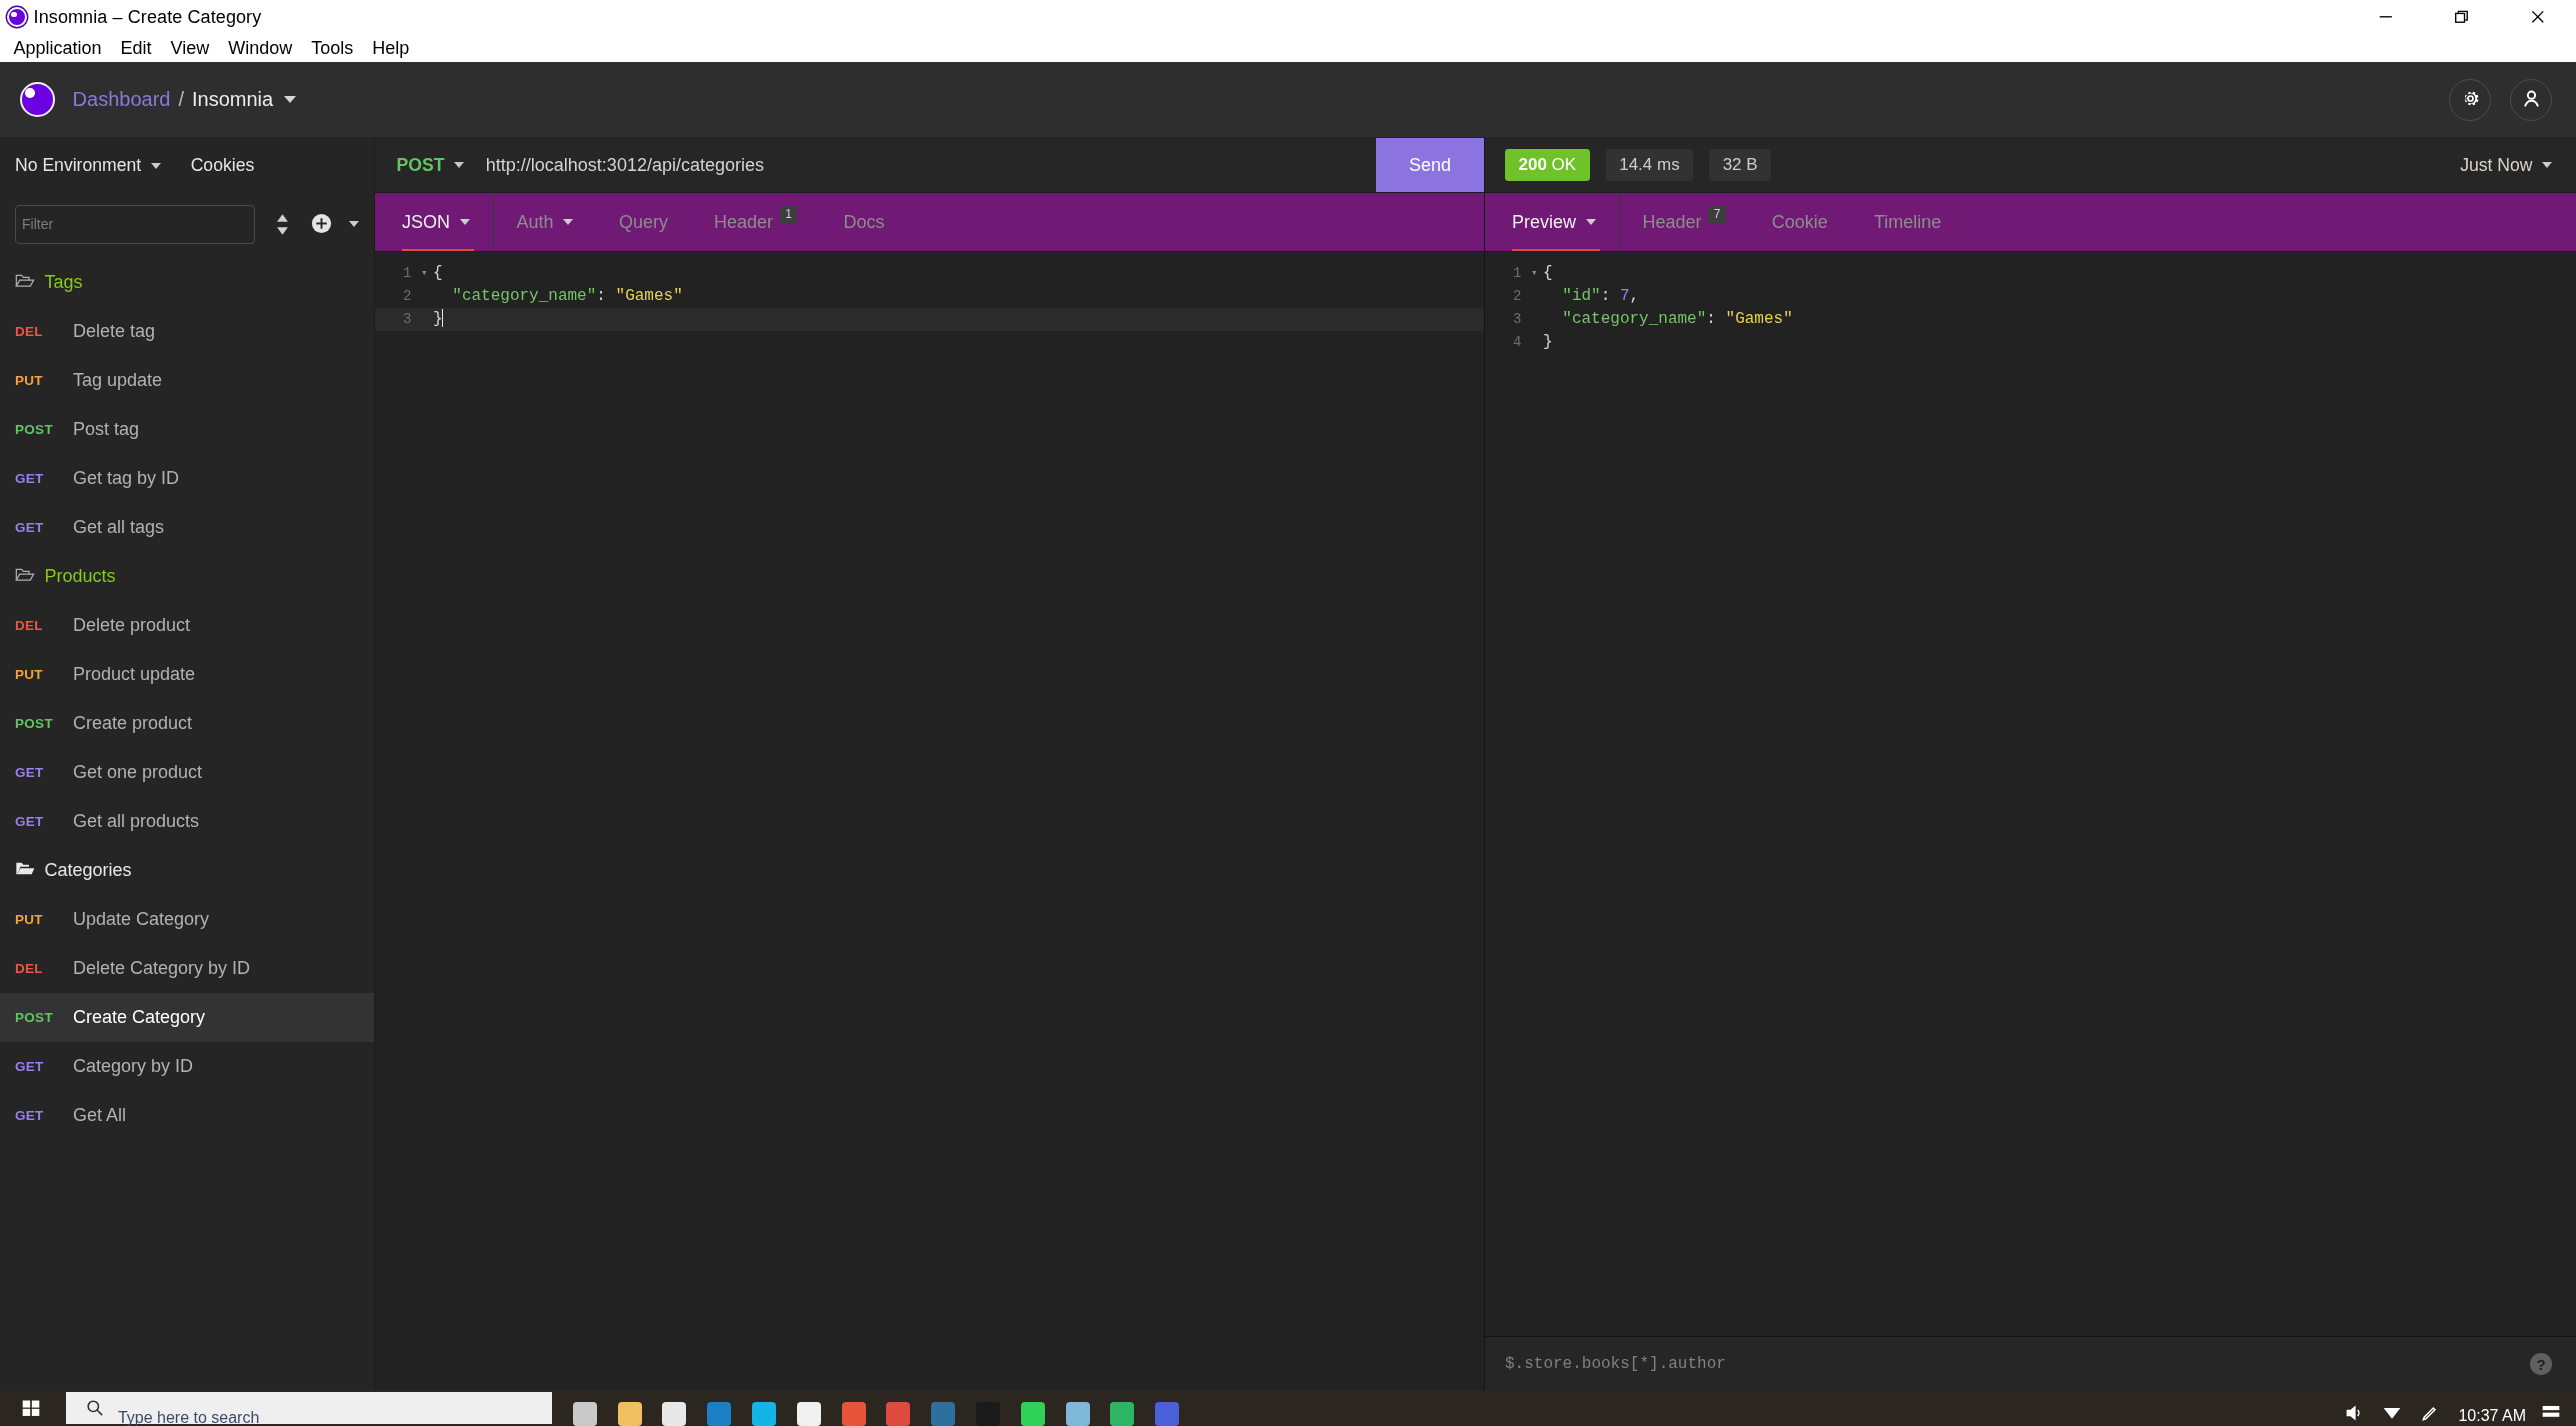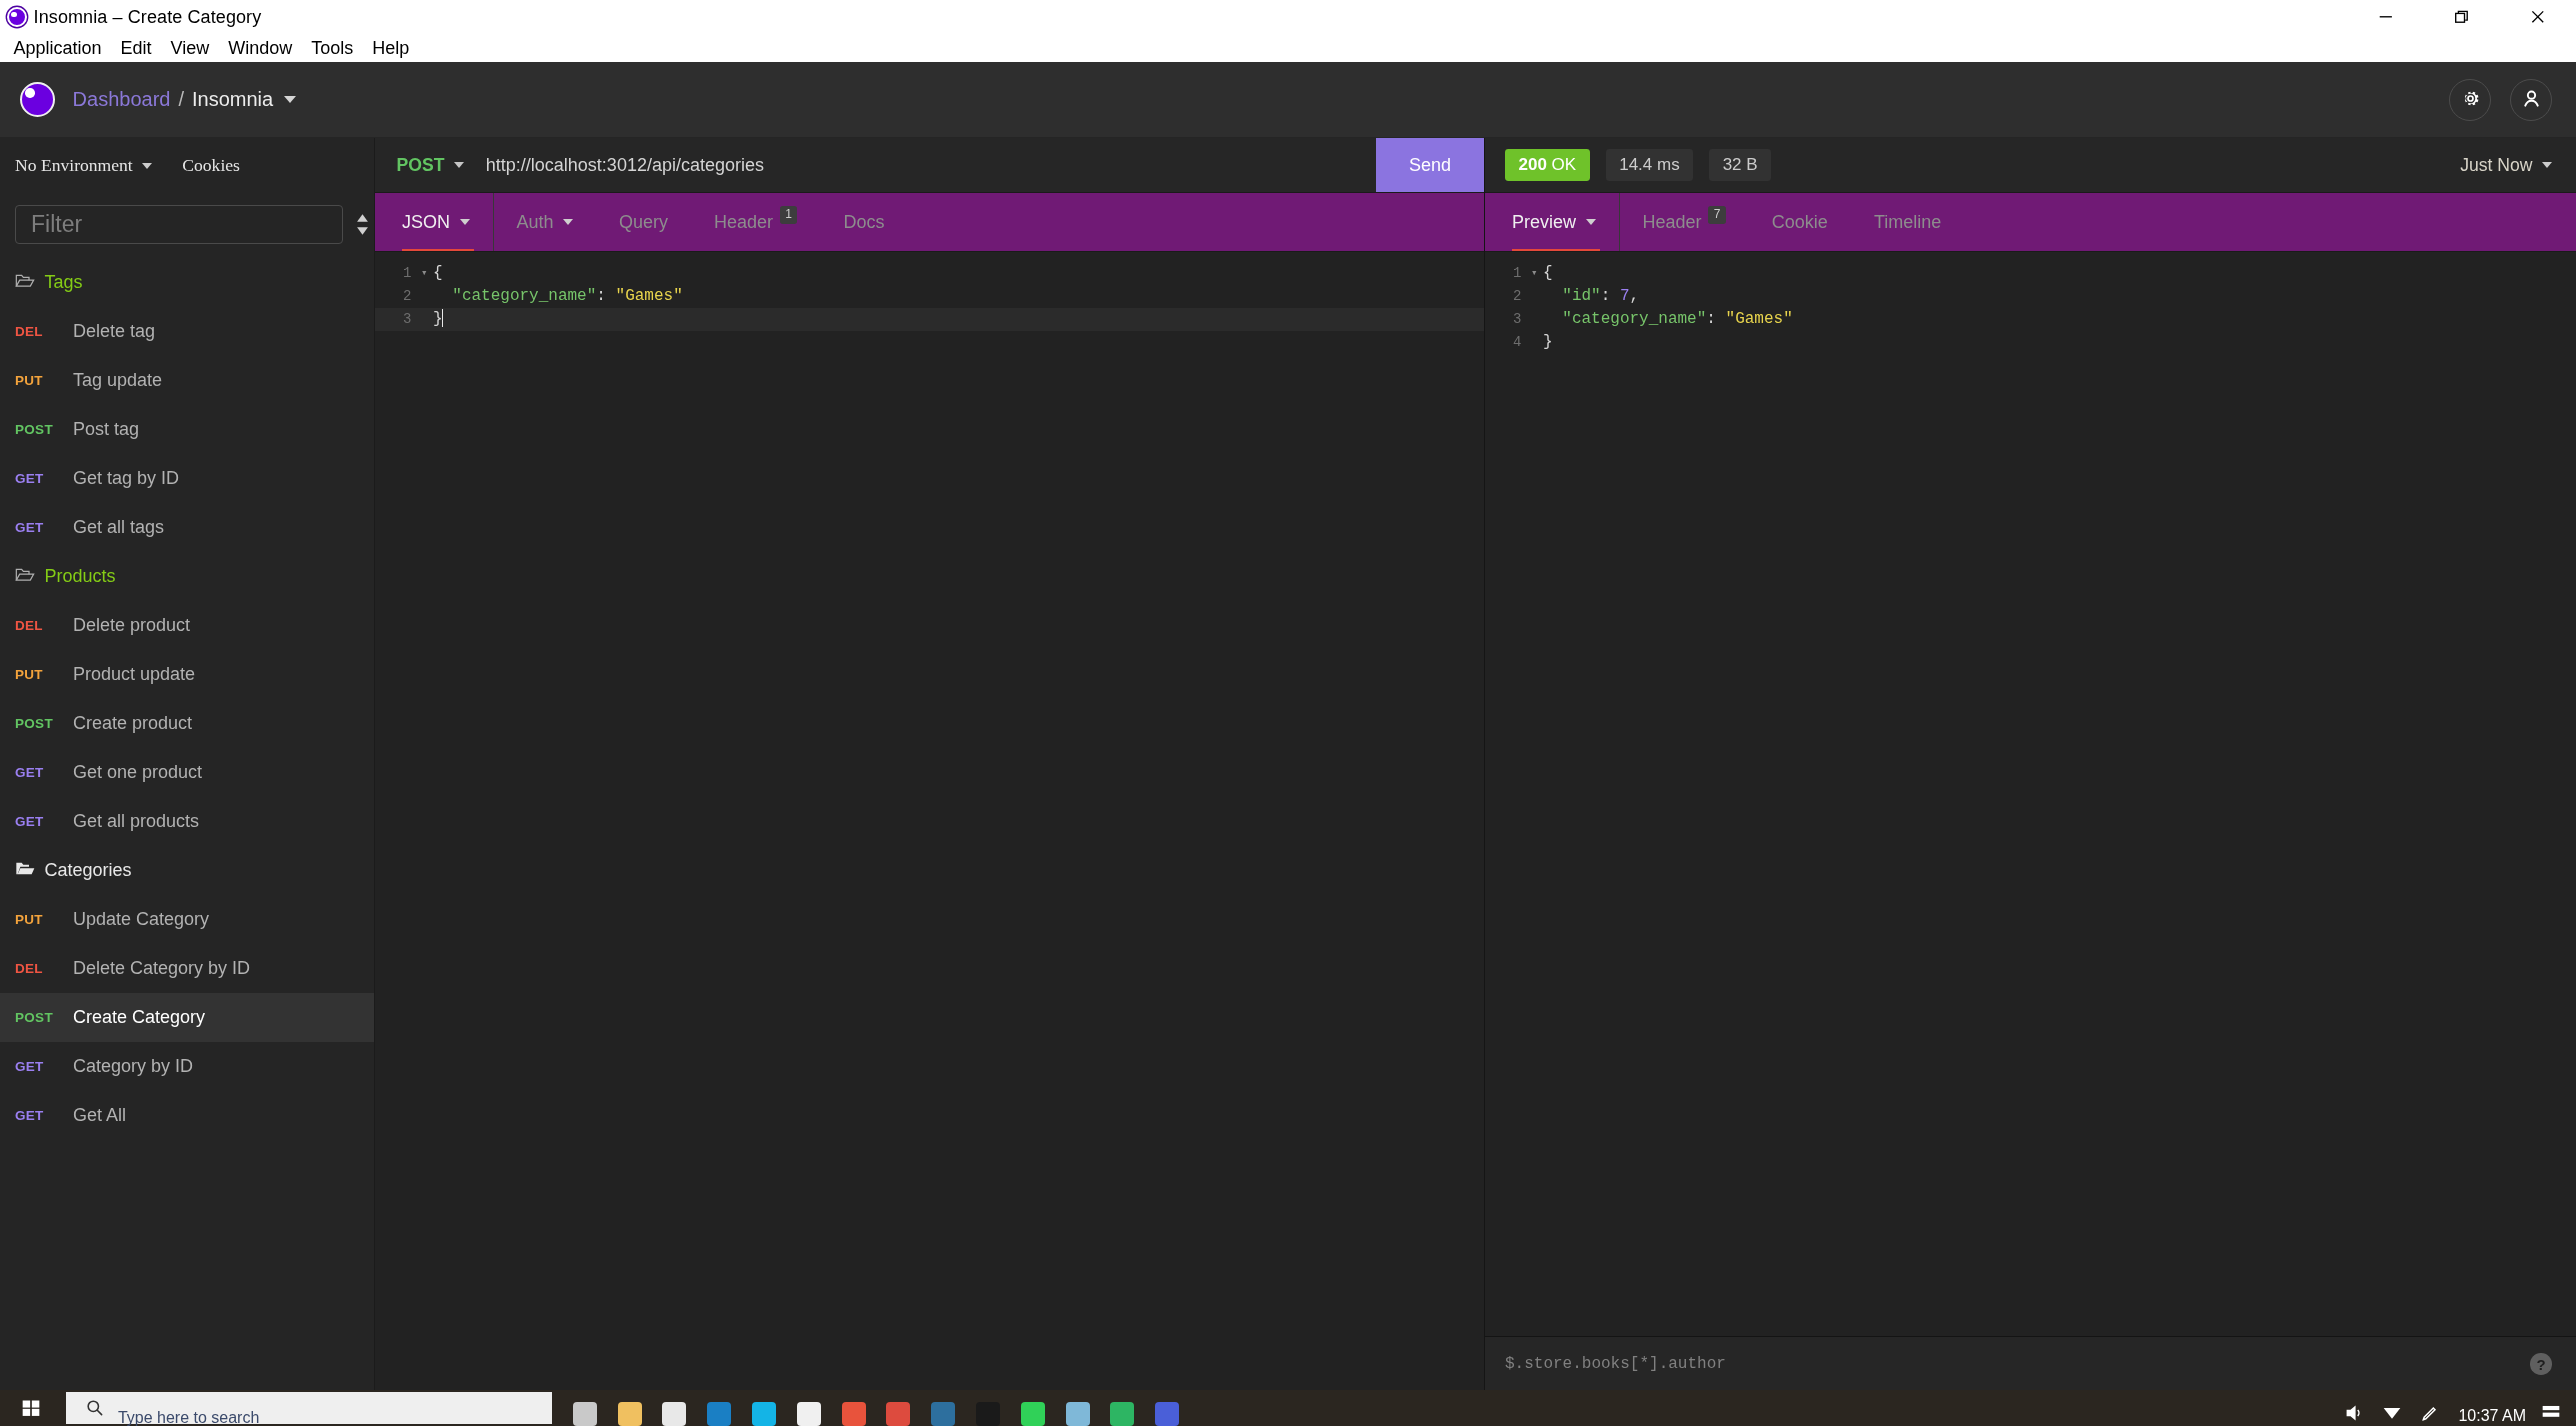--- a/index.html
+++ b/index.html
@@ -116,21 +116,20 @@
   
   .sidebar {
     width: 375px; flex: 0 0 375px;
     background: #252525;
     border-right: 0.7px solid #1b1b1b;
     display: flex; flex-direction: column;
   }
   .env-row {
     height: 55px; display: flex; align-items: center;
     padding: 0 15px;
-    font-family: Liberation Serif, serif;
   }
   .env-select {
     display: flex; align-items: center;
     font-size: 17.6px; color: #e6e6e6;
   }
   .caret-sm {
     margin-left: 9.5px;
     border-left: 5.4px solid transparent;
     border-right: 5.4px solid transparent;
     border-top: 6.8px solid #cccccc;
@@ -142,22 +141,22 @@
     height: 62px; display: flex; align-items: center;
     padding: 0 15px; gap: 12px;
   }
   .filter-input {
     flex: 1 1 auto;
     height: 39px;
     background: transparent;
     border: 0.7px solid #4a4a4a;
     border-radius: 4px;
     color: #d8d8d8;
-    font-size: 23px;
-    padding: 0 15px;
+    font-size: 14px;
+    padding: 0 6px;
     font-family: "Liberation Sans", sans-serif;
     outline: none;
   }
   .filter-input::placeholder { color: #7d7d7d; }
   .icon-btn {
     width: 31px; height: 31px;
     display: flex; align-items: center; justify-content: center;
   }
   .plus-group { display: flex; align-items: center; gap: 6.8px; }
 

